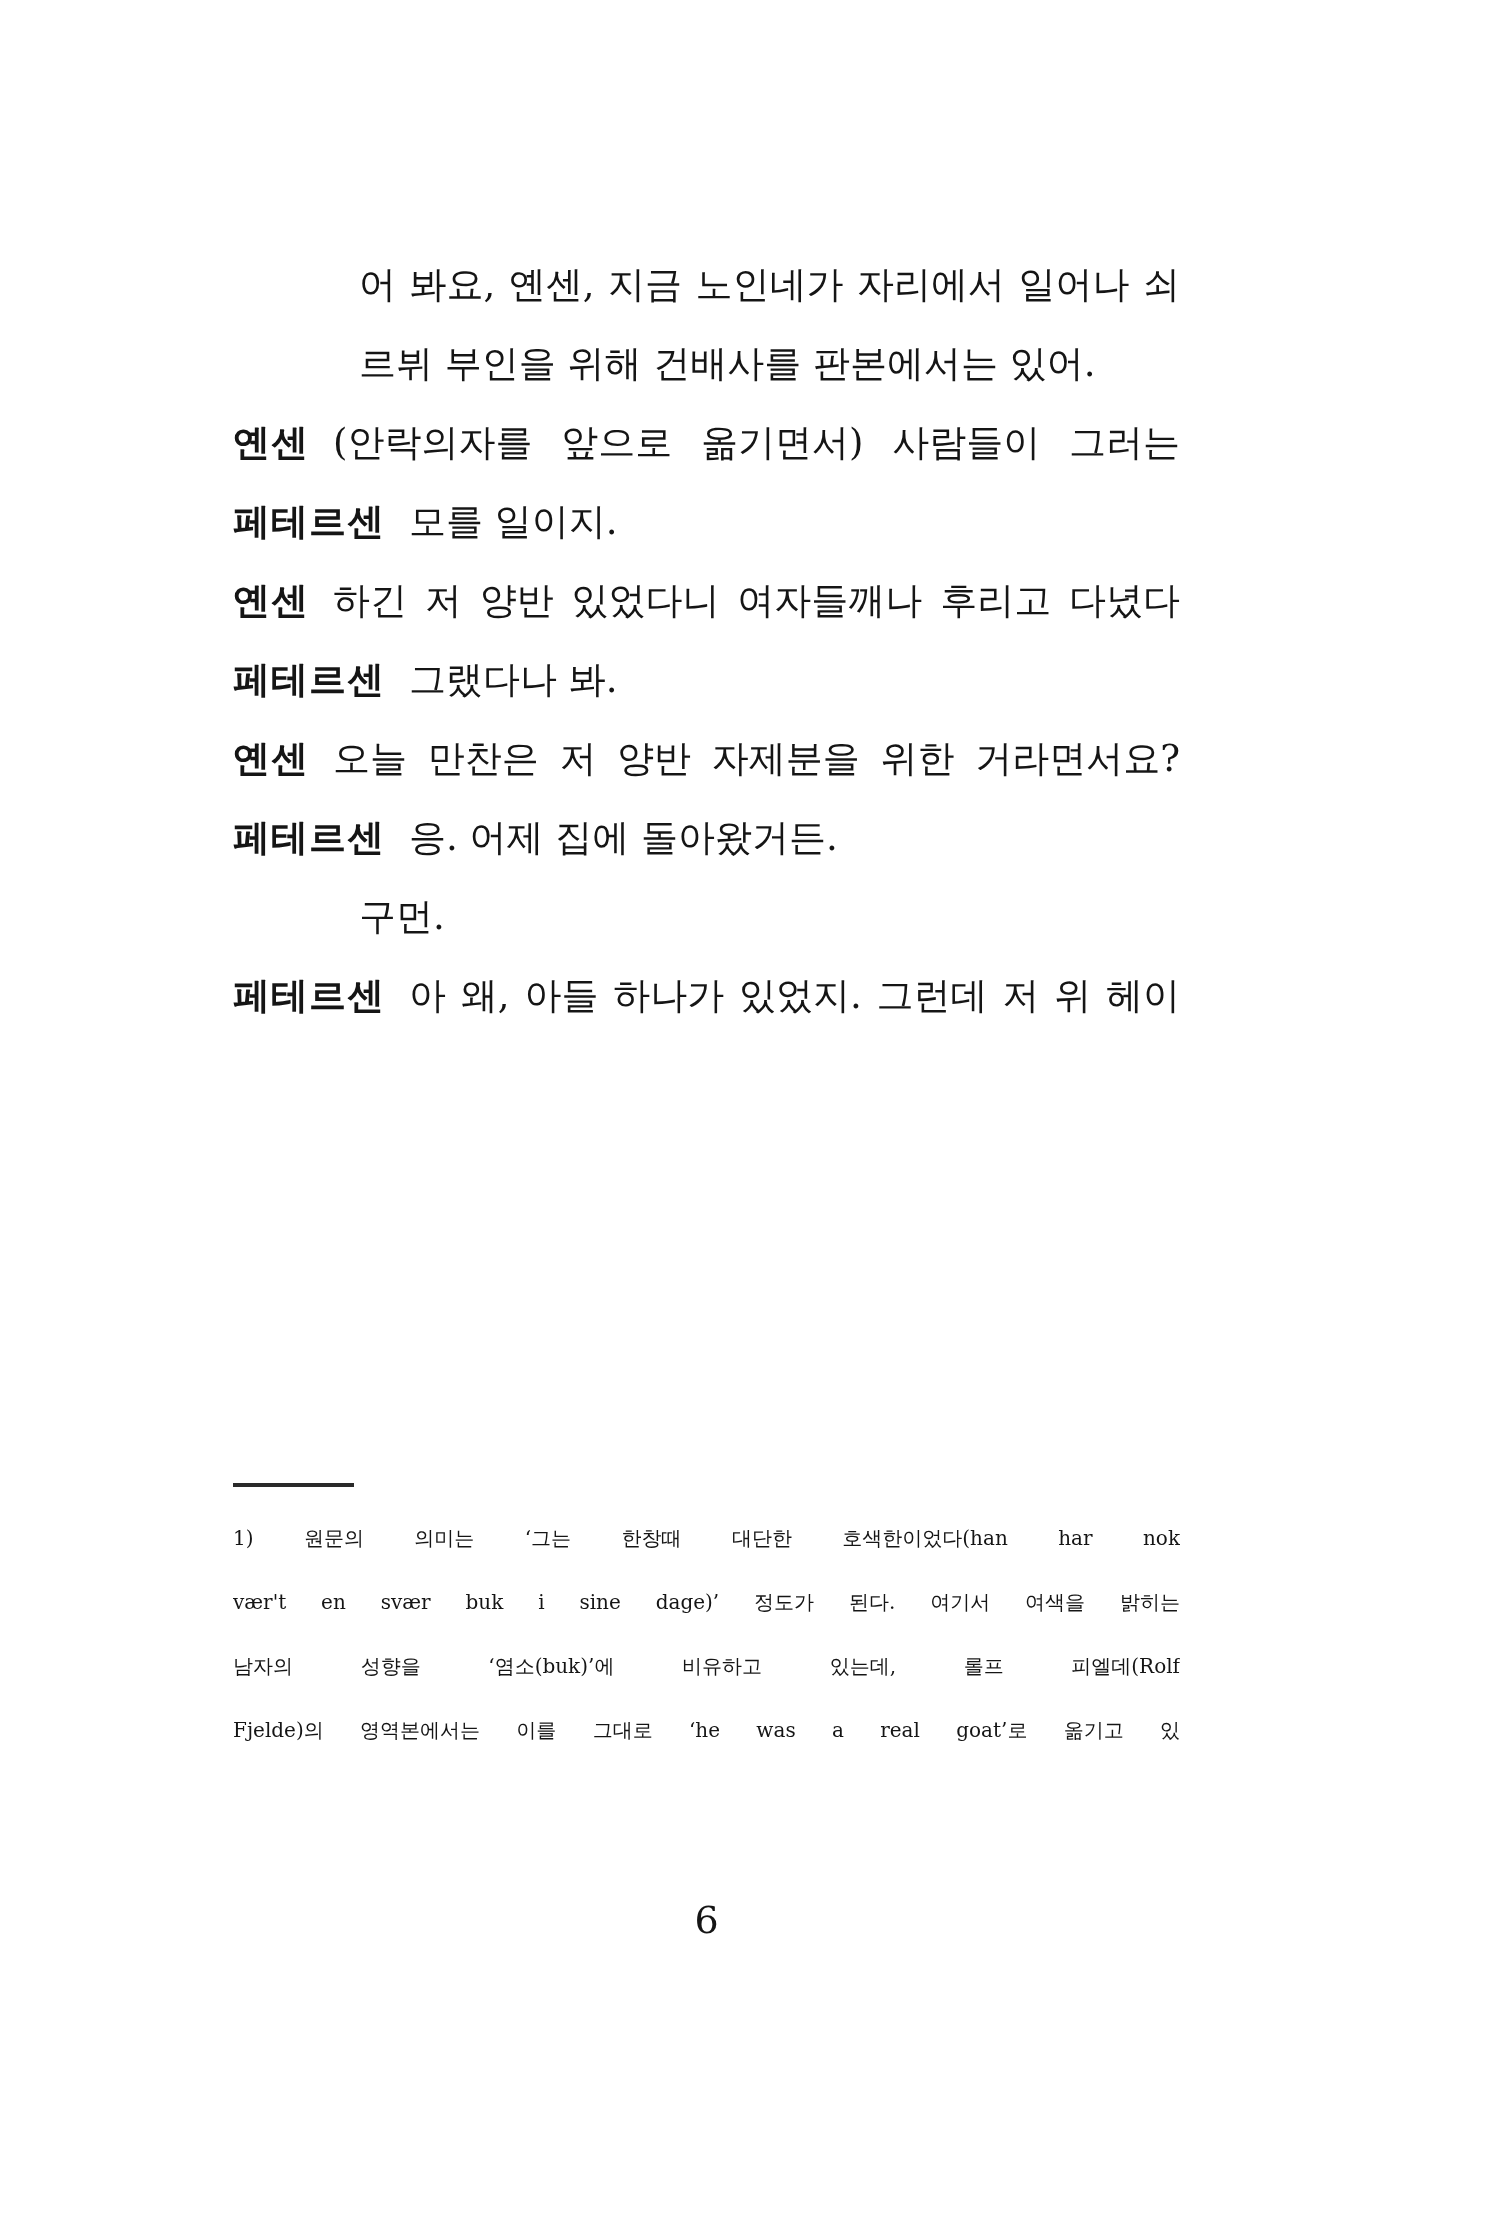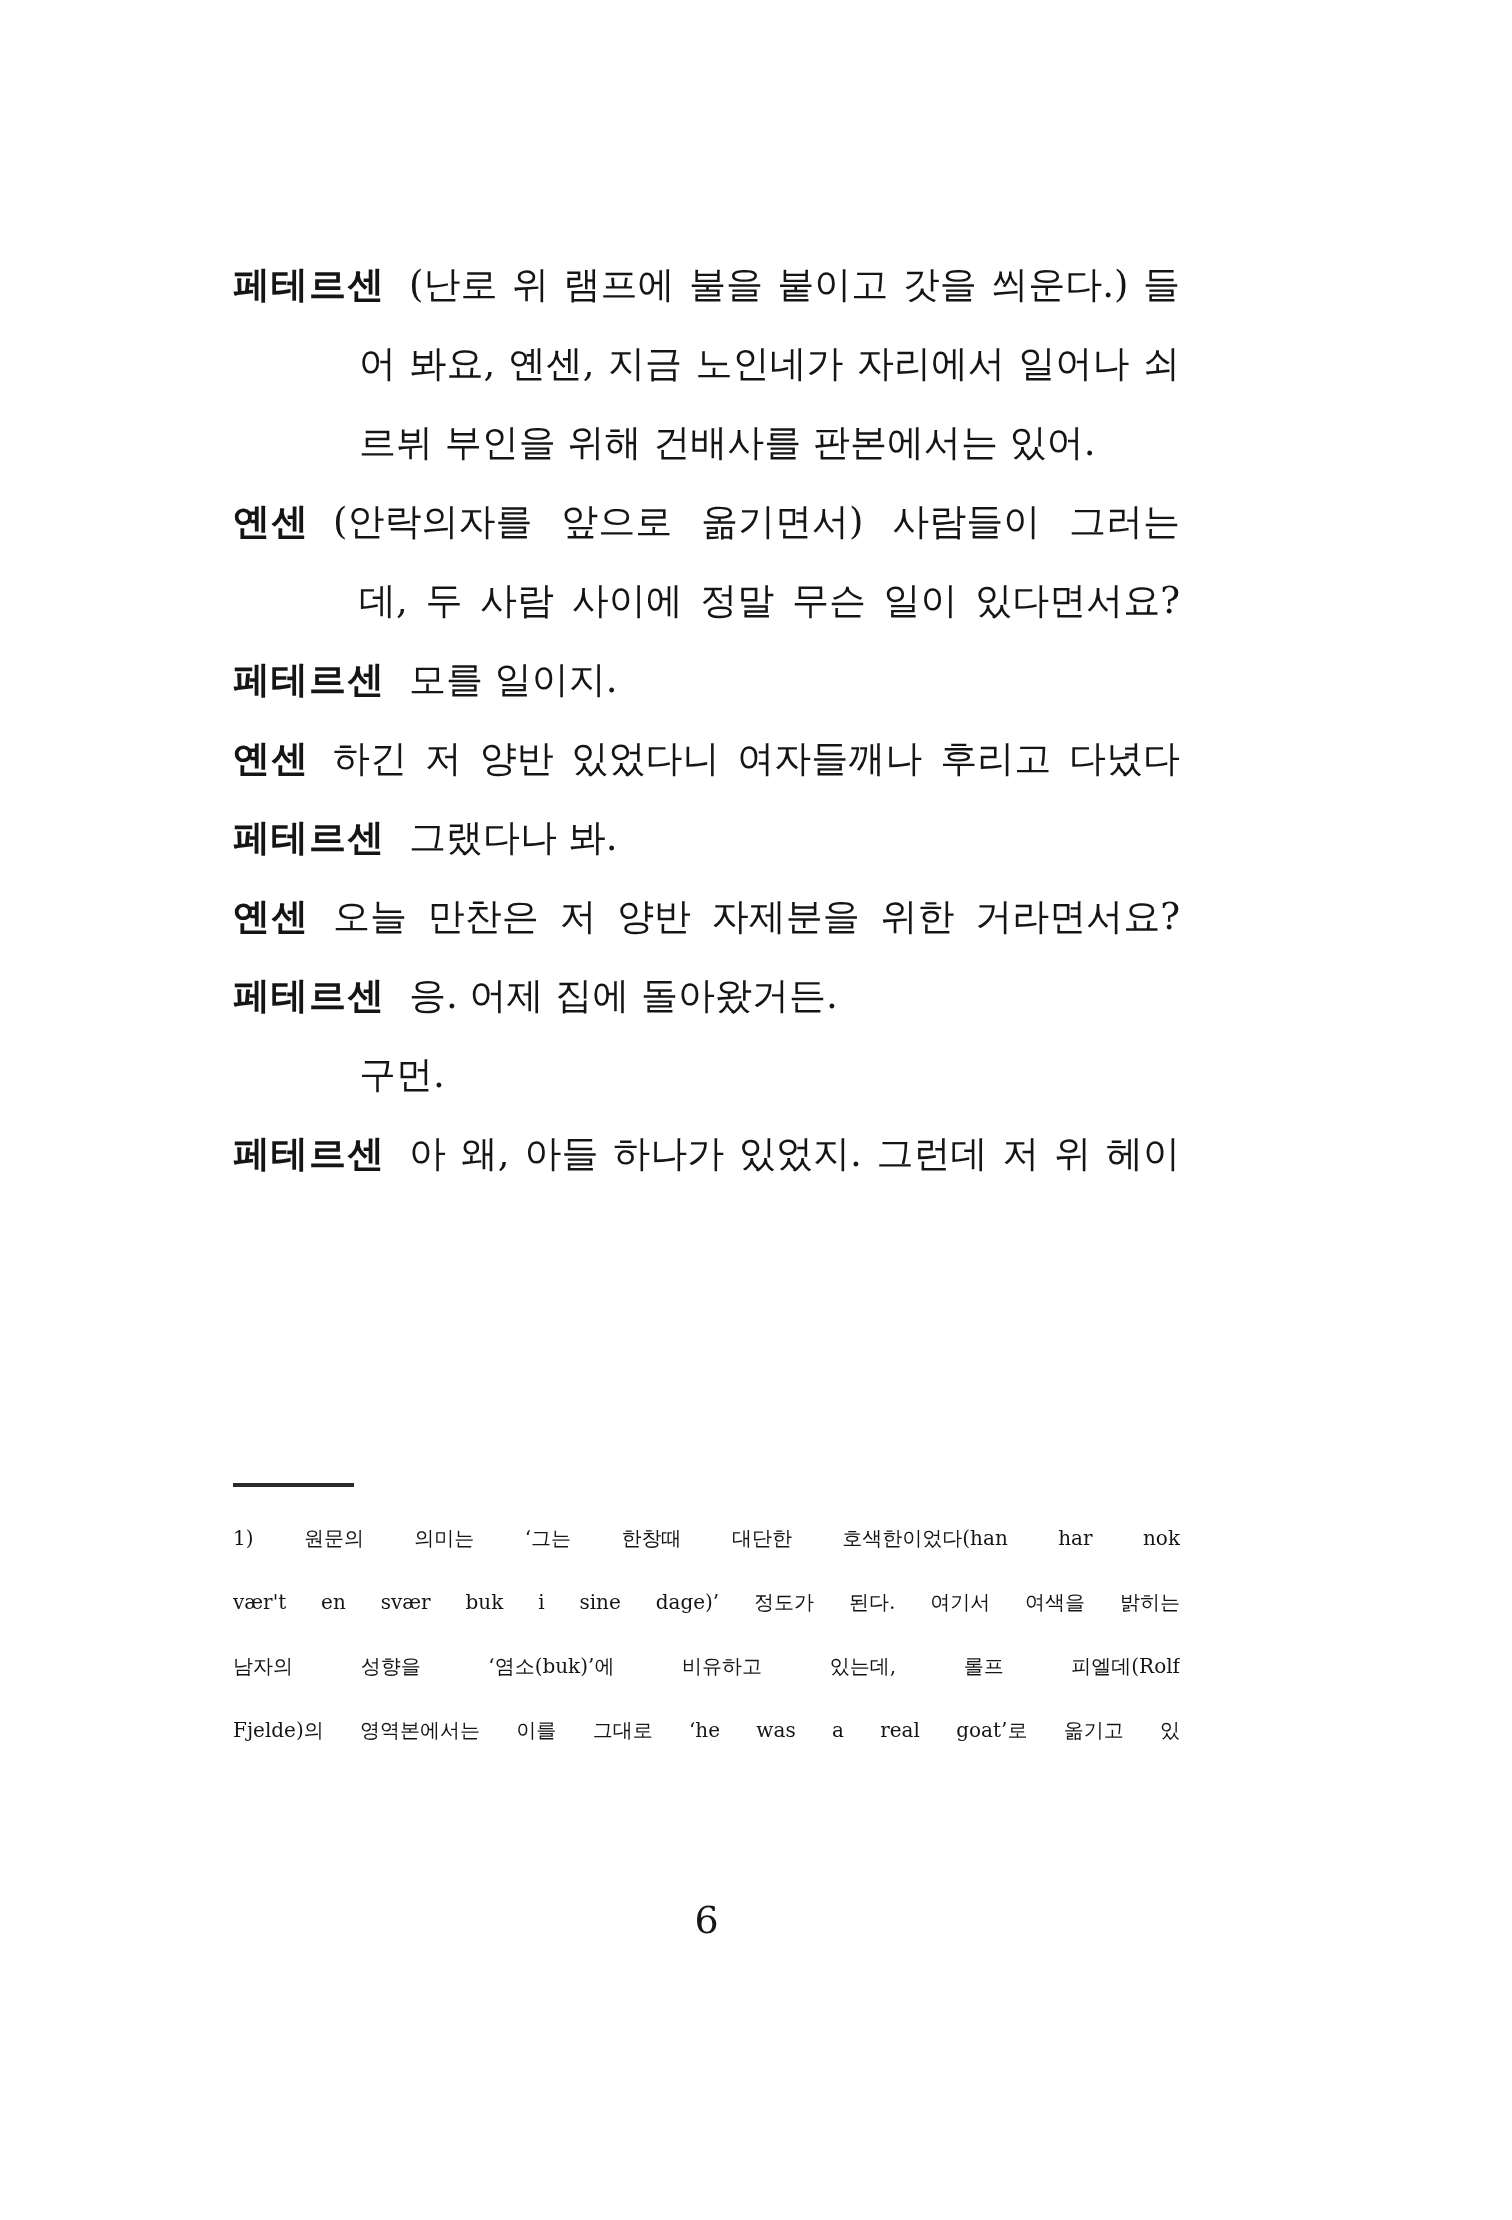--- a/index.html
+++ b/index.html
@@ -84,34 +84,28 @@
     font-size: 38px;
     text-align: center;
   }
 </style>
 </head>
 <body>
 
 <div class="page">
 
   <div class="dialogue">
-    <div class="line jl">
-      <span class="speaker">페테르센</span><span>(난로 위 램프에 불을 붙이고 갓을 씌운다.) 들</span>
-    </div>
     <div class="line cont jl">
       <span>어 봐요, 옌센, 지금 노인네가 자리에서 일어나 쇠</span>
     </div>
     <div class="line cont">
       <span>르뷔 부인을 위해 건배사를 판본에서는 있어.</span>
     </div>
     <div class="line jl">
       <span class="speaker">옌센</span><span>(안락의자를 앞으로 옮기면서) 사람들이 그러는</span>
-    </div>
-    <div class="line cont jl">
-      <span>데, 두 사람 사이에 정말 무슨 일이 있다면서요?</span>
     </div>
     <div class="line">
       <span class="speaker">페테르센</span><span>모를 일이지.</span>
     </div>
     <div class="line jl">
       <span class="speaker">옌센</span><span>하긴 저 양반 있었다니 여자들깨나 후리고 다녔다</span>
     </div>
     <div class="line">
       <span class="speaker">페테르센</span><span>그랬다나 봐.</span>
     </div>

